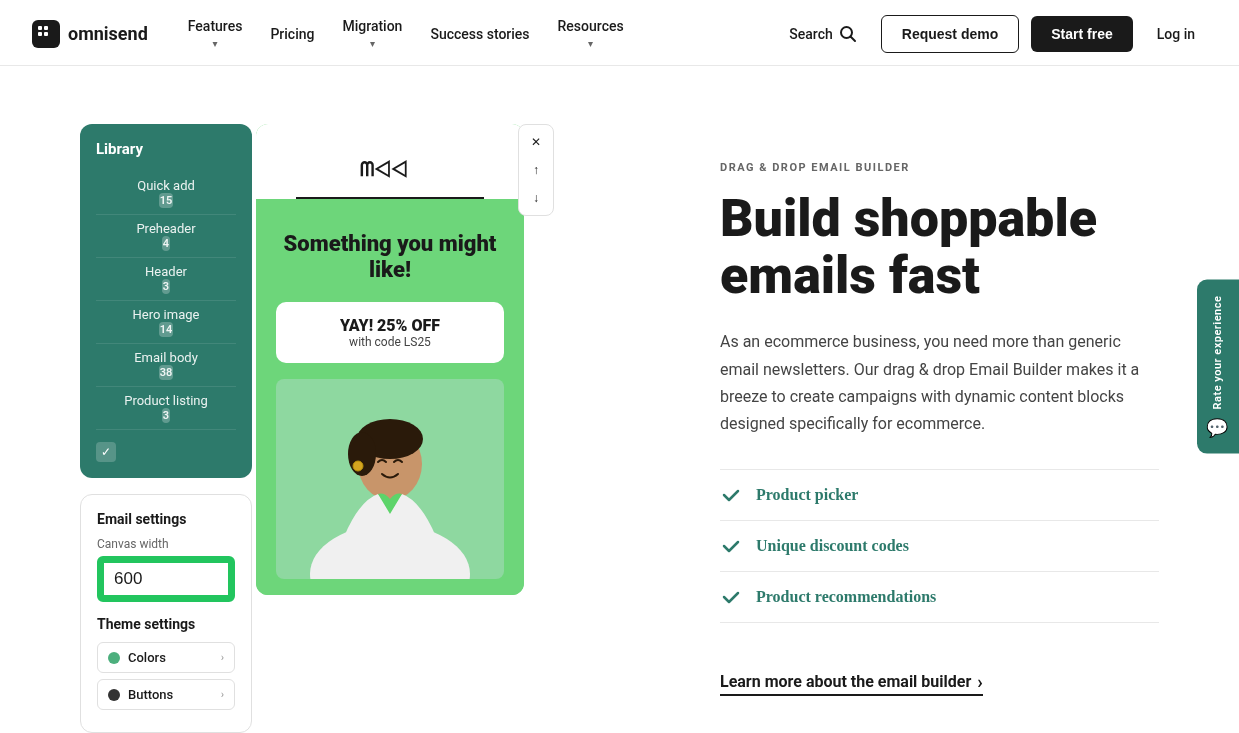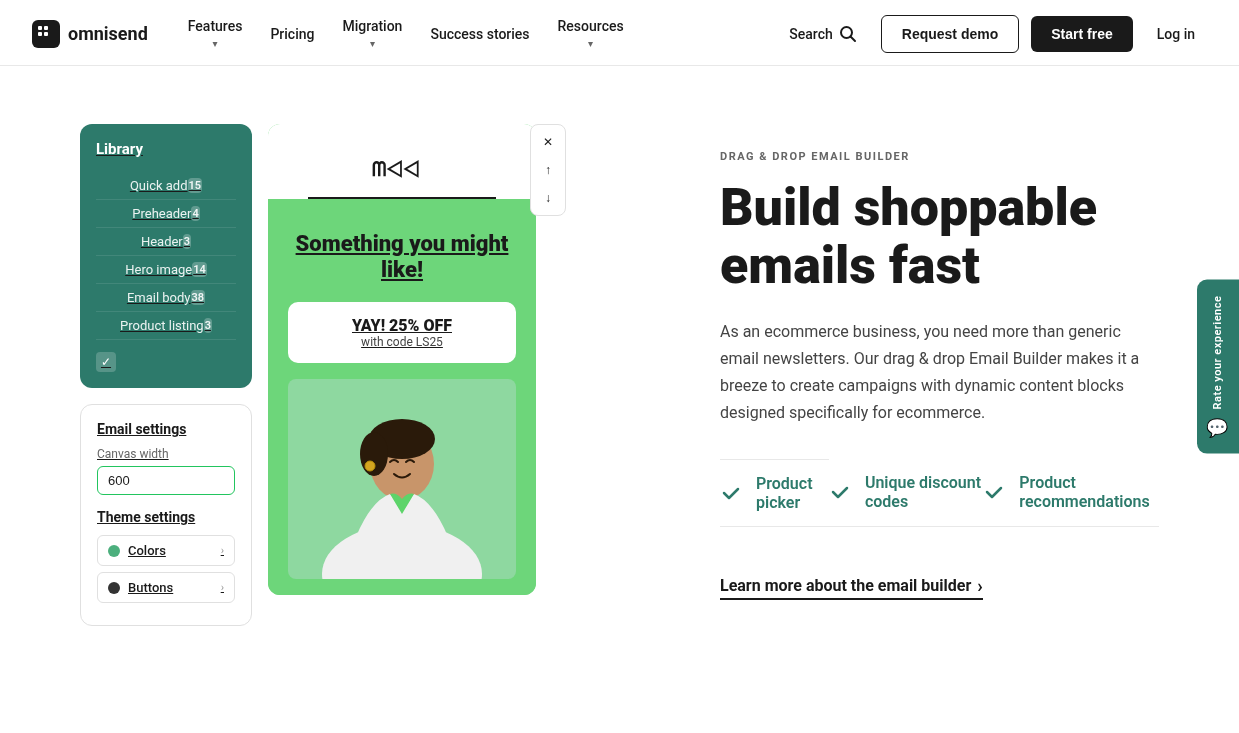--- a/index.html
+++ b/index.html
@@ -39,40 +39,40 @@
       display: flex; align-items: center;
       padding: 60px 80px;
       gap: 60px;
       max-width: 1239px;
     }
 
     
     .ui-mockup {
       flex: 0 0 580px;
       display: flex;
-      gap: 16px;
+      gap: 4px;
       align-items: flex-start;
       position: relative;
-      text-decoration: underline;
     }
 
     
     .library-panel {
       background: #2d7a6b;
       border-radius: 12px;
       padding: 16px;
       width: 172px;
       color: #fff;
       flex-shrink: 0;
     }
     .library-title { font-size: 15px; font-weight: 700; margin-bottom: 14px; }
     .library-item {
       display: flex; justify-content: center; align-items: center;
       padding: 6px 0; font-size: 13px; color: rgba(255,255,255,0.9);
       border-bottom: 1px solid rgba(255,255,255,0.1);
+      flex-direction: column;
     }
     .library-item:last-of-type { border-bottom: none; }
     .lib-badge {
       background: rgba(255,255,255,0.25); border-radius: 4px;
       padding: 1px 1px; font-size: 11px; font-weight: 600;
     }
     .library-checkbox {
       margin-top: 12px;
       width: 20px; height: 20px; background: rgba(255,255,255,0.2);
       border-radius: 4px; display: flex; align-items: center; justify-content: center;
@@ -84,22 +84,22 @@
       background: #fff;
       border: 1px solid #e0e0e0;
       border-radius: 12px;
       padding: 16px;
       width: 172px;
       margin-top: 16px;
     }
     .settings-title { font-size: 14px; font-weight: 700; color: #1a1a1a; margin-bottom: 10px; }
     .settings-label { font-size: 12px; color: #666; margin-bottom: 5px; }
     .settings-input {
-      width: 100%; padding: 6px 10px; border: 1px solid #22c55e;
-      border-radius: 6px; font-size: 13px; color: #1a1a1a; margin-bottom: 14px;
+      width: 100%; padding: 6px 10px; border: 7px solid #22c55e;
+      border-radius: 6px; font-size: 17px; color: #1a1a1a; margin-bottom: 14px;
     }
     .theme-title { font-size: 14px; font-weight: 700; color: #1a1a1a; margin-bottom: 10px; }
     .theme-item {
       display: flex; justify-content: space-between; align-items: center;
       padding: 7px 10px; border: 1px solid #e0e0e0; border-radius: 6px;
       margin-bottom: 6px; cursor: pointer;
     }
     .theme-item-left { display: flex; align-items: center; gap: 8px; font-size: 13px; font-weight: 500; }
     .color-dot { width: 12px; height: 12px; border-radius: 50%; }
     .color-dot-green { background: #4caf7d; }
@@ -153,21 +153,21 @@
       color: #666; text-transform: uppercase; margin-bottom: 16px;
     }
     .main-heading {
       font-size: 52px; font-weight: 900; line-height: 1.1;
       color: #1a1a1a; margin-bottom: 24px;
     }
     .main-desc {
       font-size: 16px; line-height: 1.7; color: #444;
       margin-bottom: 32px; max-width: 420px;
     }
-    .feature-list { display: flex; flex-direction: row; gap: 0; margin-bottom: 48px; }
+    .feature-list { display: flex; flex-direction: column; gap: 0; margin-bottom: 48px; font-family: Liberation Serif, serif; }
     .feature-item {
       display: flex; align-items: center; gap: 14px;
       padding: 14px 0; border-bottom: 1px solid #e8e8e8;
     }
     .feature-item:first-child { border-top: 1px solid #e8e8e8; }
     .check-icon {
       width: 22px; height: 22px; flex-shrink: 0;
       display: flex; align-items: center; justify-content: center;
     }
     .check-icon svg { width: 22px; height: 22px; }

